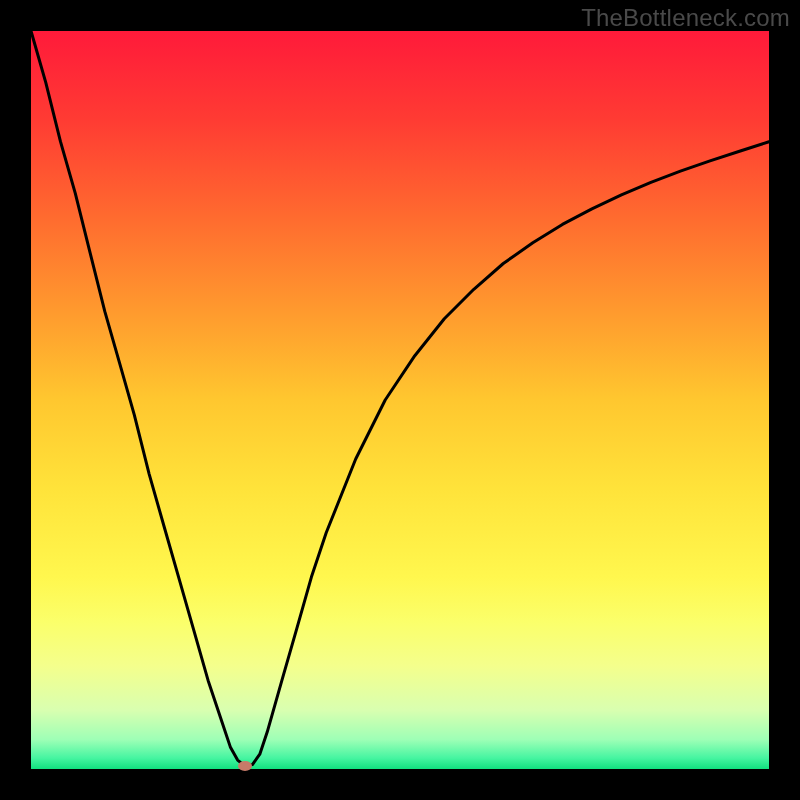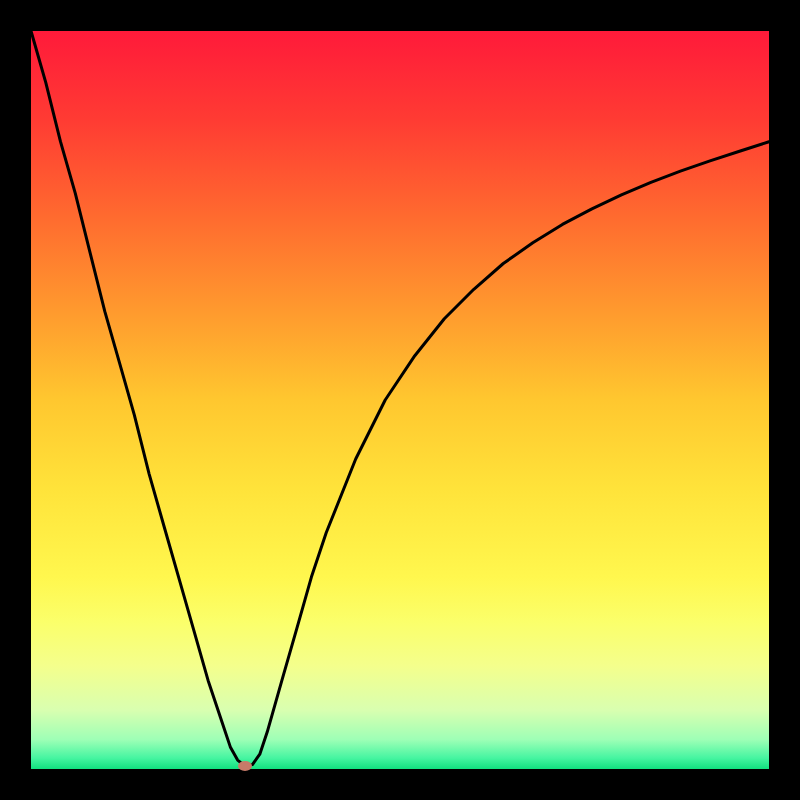--- a/index.html
+++ b/index.html
@@ -56,14 +56,15 @@
         </linearGradient>
     </defs>
 
     <rect x="31" y="31" width="738" height="738" fill="url(#bg-grad)"></rect>
 
     <path id="curve-path" fill="none" stroke="#000000" stroke-width="3" stroke-linecap="round" stroke-linejoin="round" d="M31.0 31.0 L45.8 82.7 L60.5 141.7 L75.3 193.4 L90.0 252.4 L104.8 311.4 L119.6 363.1 L134.3 414.8 L149.1 473.8 L163.8 525.5 L178.6 577.1 L193.4 628.8 L208.1 680.4 L222.9 724.7 L230.3 746.9 L237.6 760.1 L245.0 766.0 L252.4 764.6 L259.8 754.2 L267.2 732.1 L281.9 680.4 L296.7 628.8 L311.4 577.1 L326.2 532.8 L355.7 459.0 L385.2 400.0 L414.8 355.7 L444.3 318.8 L473.8 289.3 L503.3 263.5 L532.8 242.8 L562.4 224.4 L591.9 208.9 L621.4 194.8 L650.9 182.3 L680.4 171.2 L710.0 160.9 L739.5 151.3 L769.0 141.7"></path>
 
     <ellipse id="opt-marker" fill="#c77b69" cx="245.0" cy="766.0" rx="7" ry="5"></ellipse>
   </svg>
 
+  <div class="watermark">TheBottleneck.com</div>
 
 </div>
 
 </body></html>

